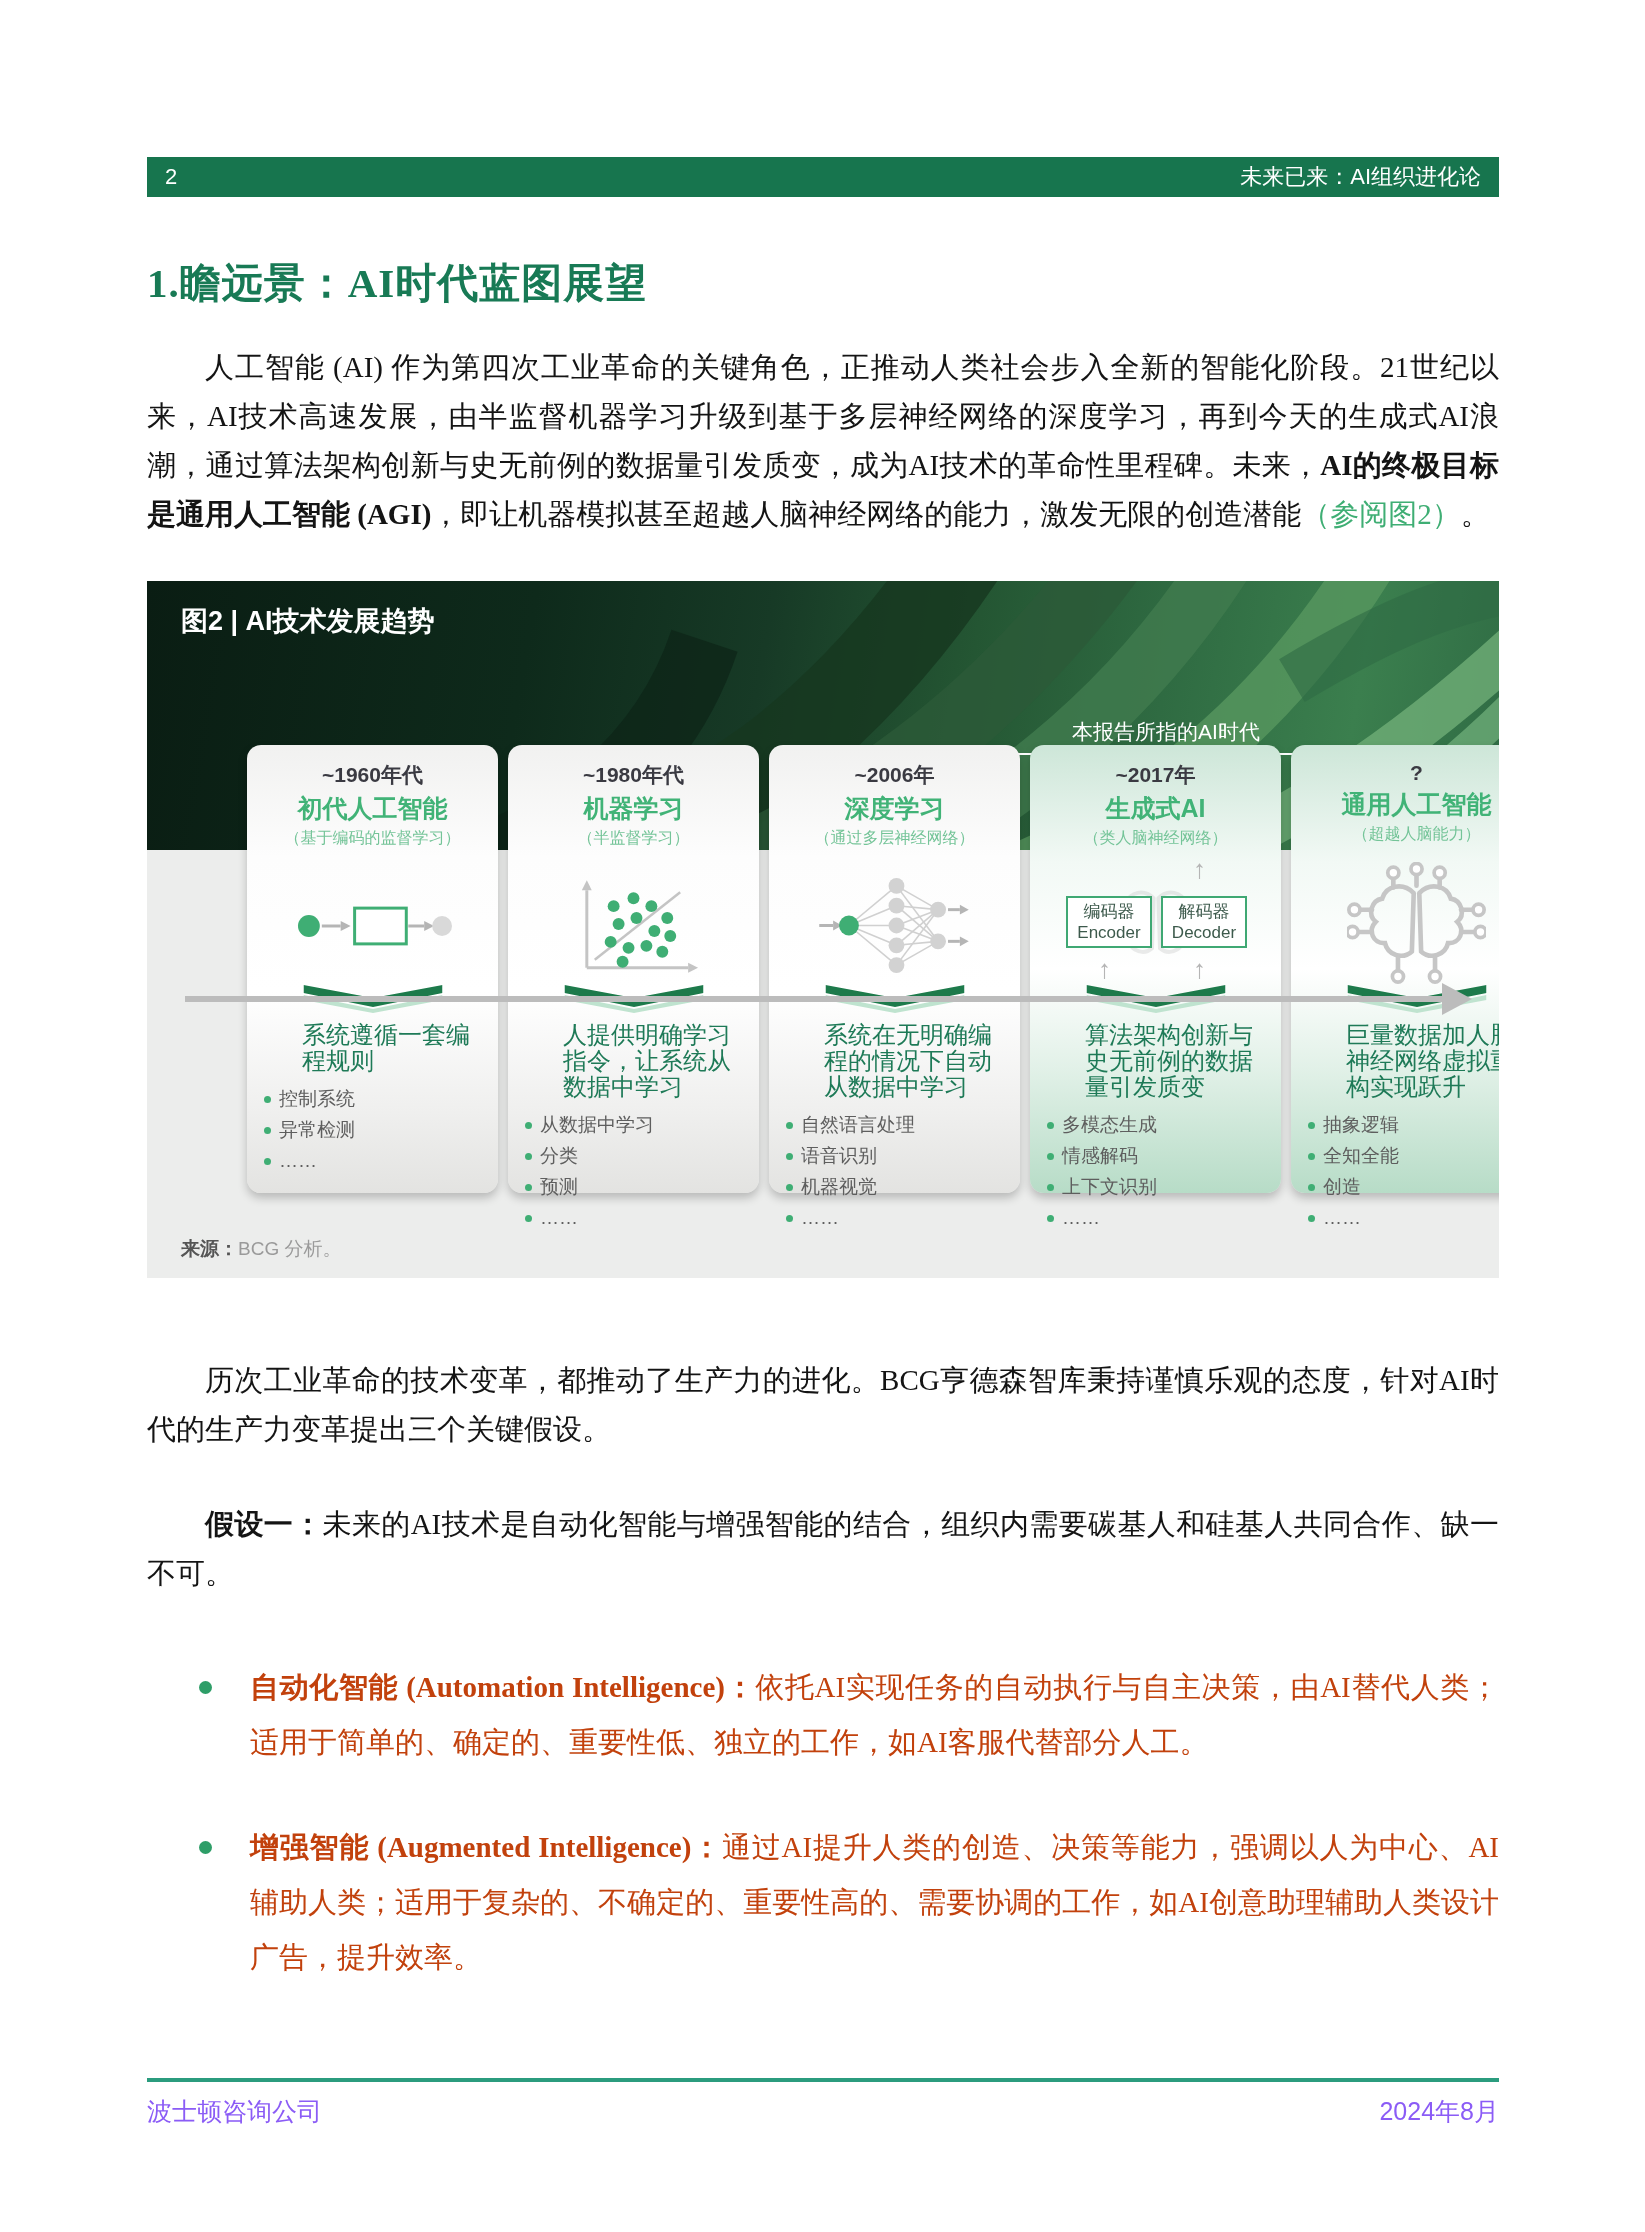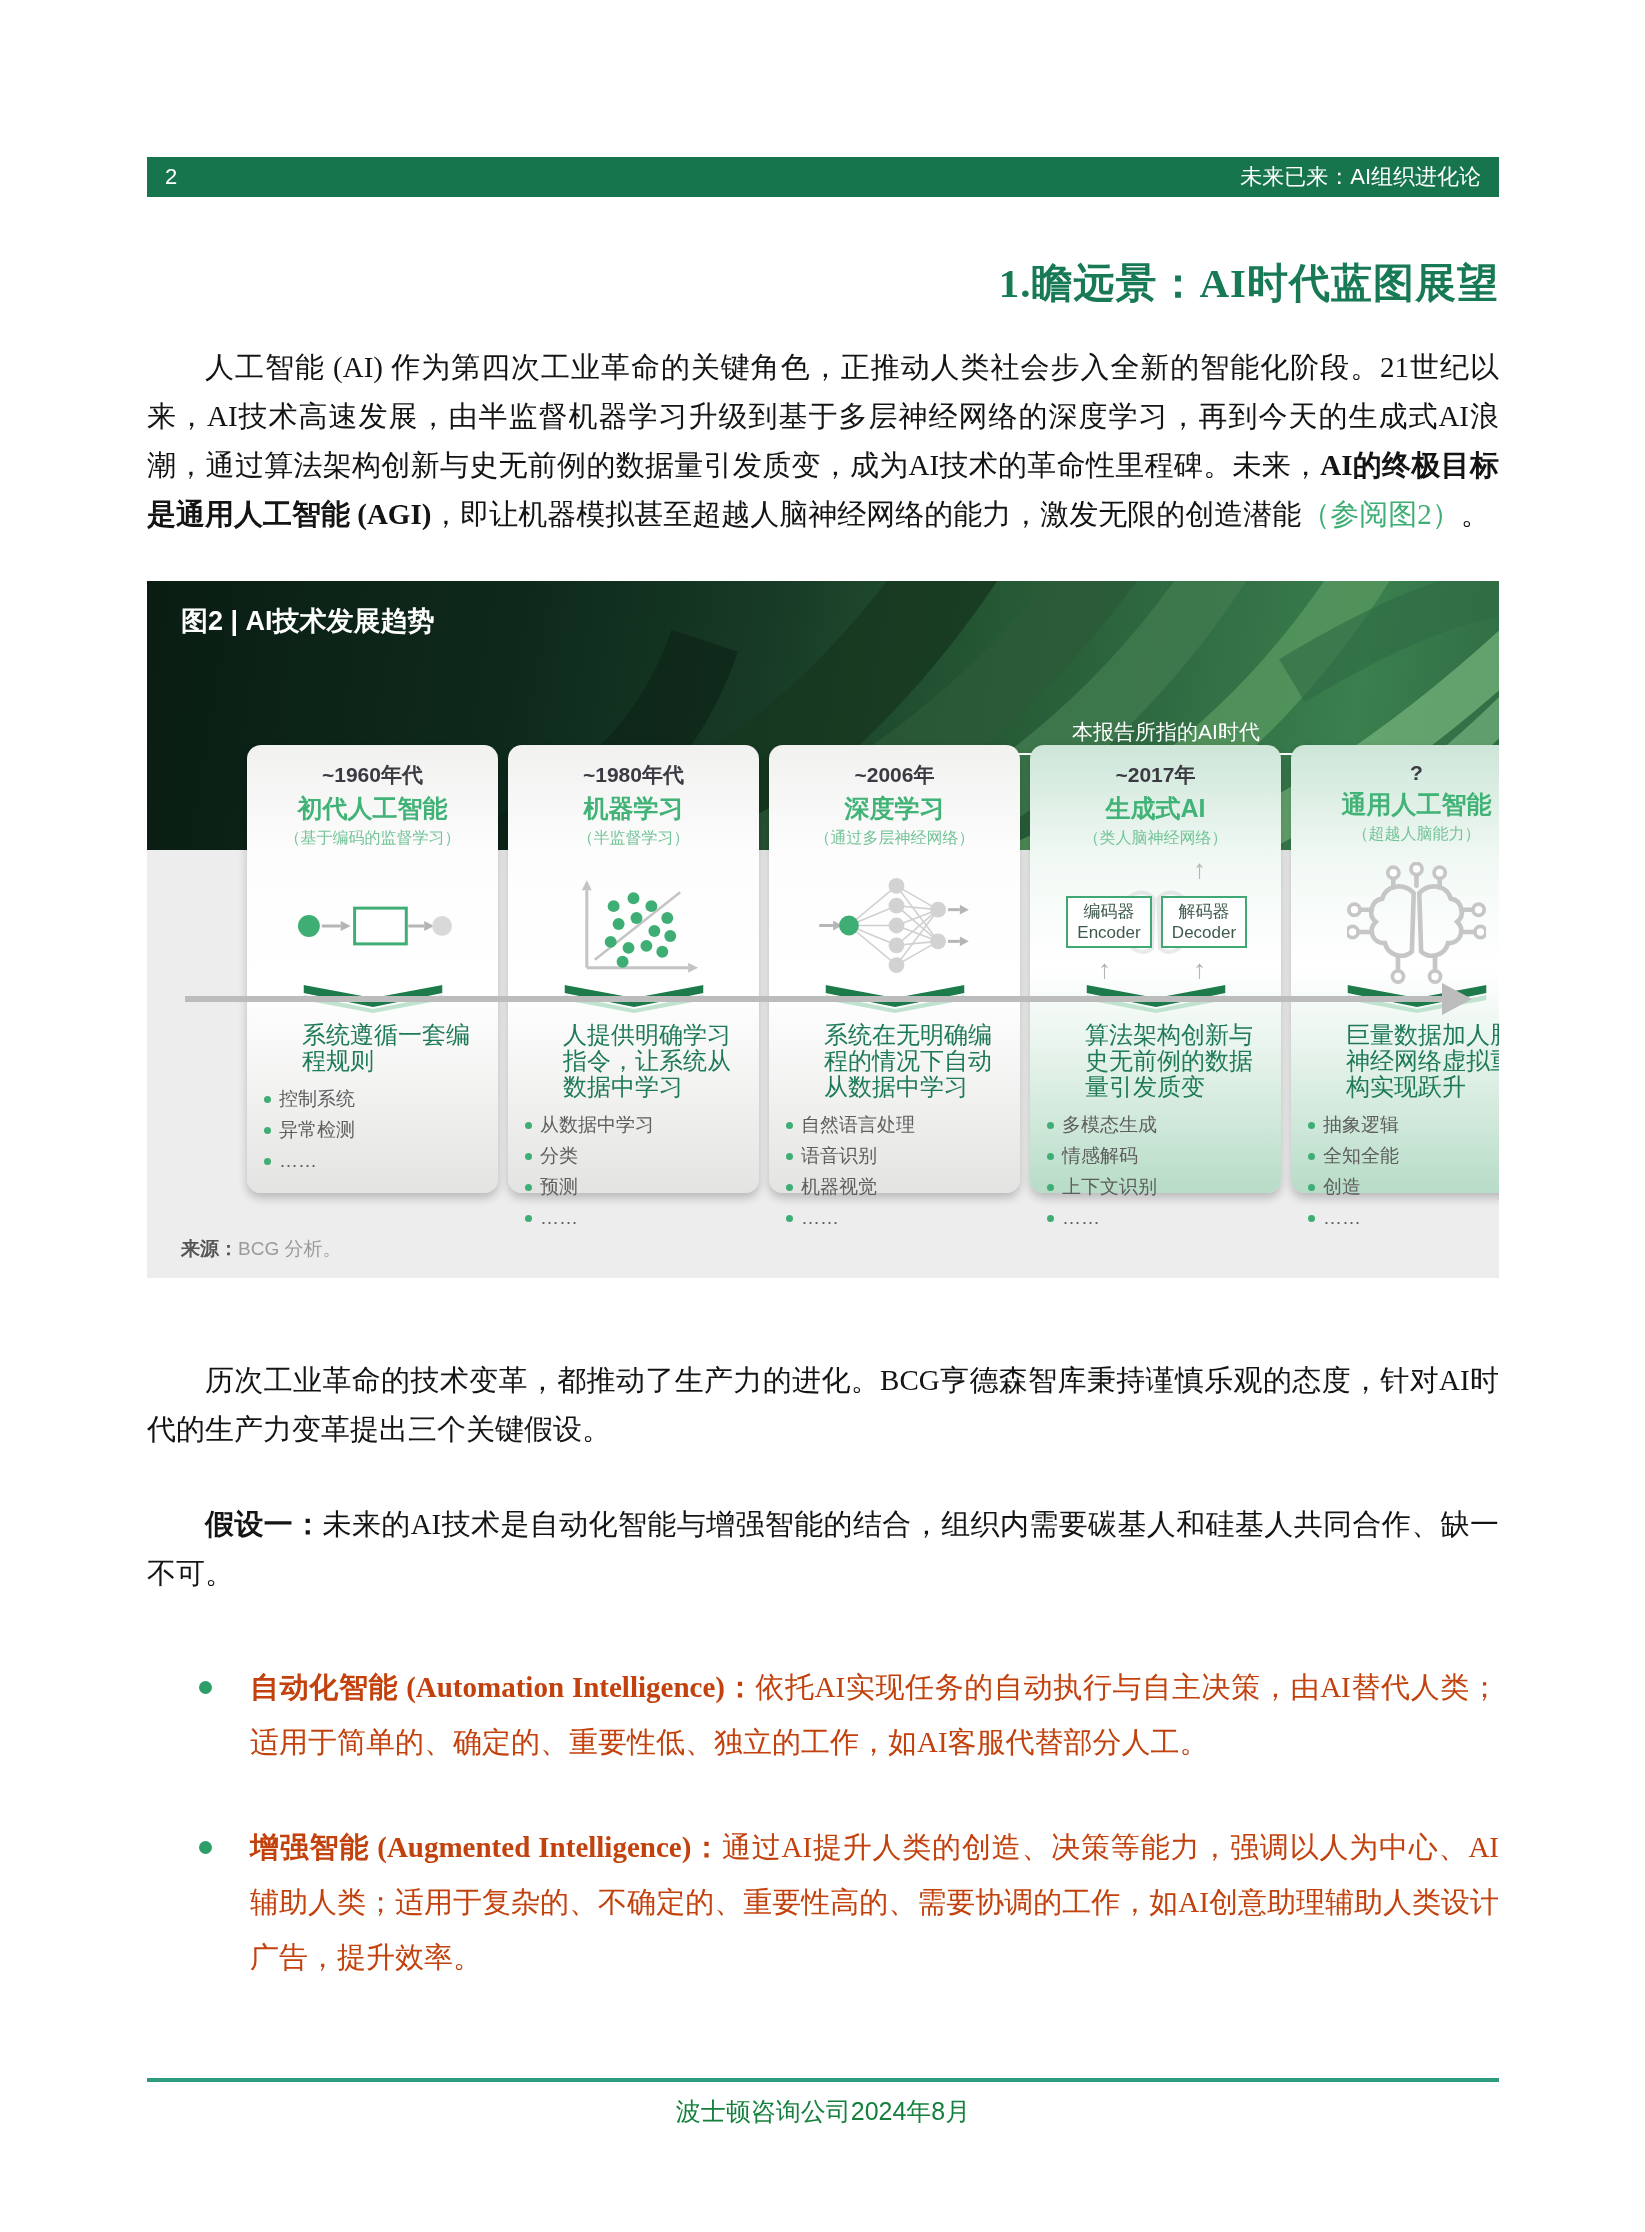--- a/index.html
+++ b/index.html
@@ -6,21 +6,21 @@
   .page{position:relative;width:1646px;height:2233px;background:#fff;overflow:hidden;
         font-family:"Liberation Serif","DejaVu Serif",serif;}
   .content{padding:0 147px;}
 
   
   .topbar{margin-top:157px;height:40px;background:#17754e;color:#fff;
           display:flex;justify-content:space-between;align-items:center;
           padding:0 18px;font:400 22px/40px "Liberation Sans","DejaVu Sans",sans-serif;}
 
   
-  .heading{margin:60px 0 0;font-weight:700;font-size:41px;line-height:52px;color:#187a55;letter-spacing:1px;text-align:right;}
+  .heading{margin:60px 0 0;font-weight:700;font-size:41px;line-height:52px;color:#187a55;letter-spacing:1px;}
 
   
   .para{margin:34px 0 0;font-size:29px;line-height:49px;color:#141414;
         text-align:justify;text-indent:2em;}
   .para b{font-weight:700;}
   .green-ref{color:#3fae74;}
 
   
   .fig{position:relative;margin-top:42px;height:697px;background:#ecedec;overflow:hidden;}
   .banner{position:absolute;top:0;left:0;width:100%;height:269px;
@@ -73,21 +73,21 @@
   .mainlist{list-style:none;margin:62px 0 0;padding:0;}
   .mainlist li{position:relative;padding-left:103px;font-size:29px;line-height:55px;
                color:#c2410c;text-align:justify;}
   .mainlist li + li{margin-top:50px;}
   .mainlist .dot{position:absolute;left:52px;top:21px;width:13px;height:13px;
                  border-radius:50%;background:#2e9e68;}
 
   
   .footer-rule{position:absolute;top:2078px;left:147px;right:147px;height:4px;background:#2b9c7e;}
   .footer-row{position:absolute;top:2095px;left:147px;right:147px;display:flex;
-              justify-content:center;color:#15803d;
+              justify-content:space-between;color:#8b5cf6;
               font:400 25px "Liberation Sans","DejaVu Sans",sans-serif;}
 </style>
 </head>
 <body>
 
 <div class="page">
   <div class="content">
 
     <header class="topbar">
       <span>2</span>

